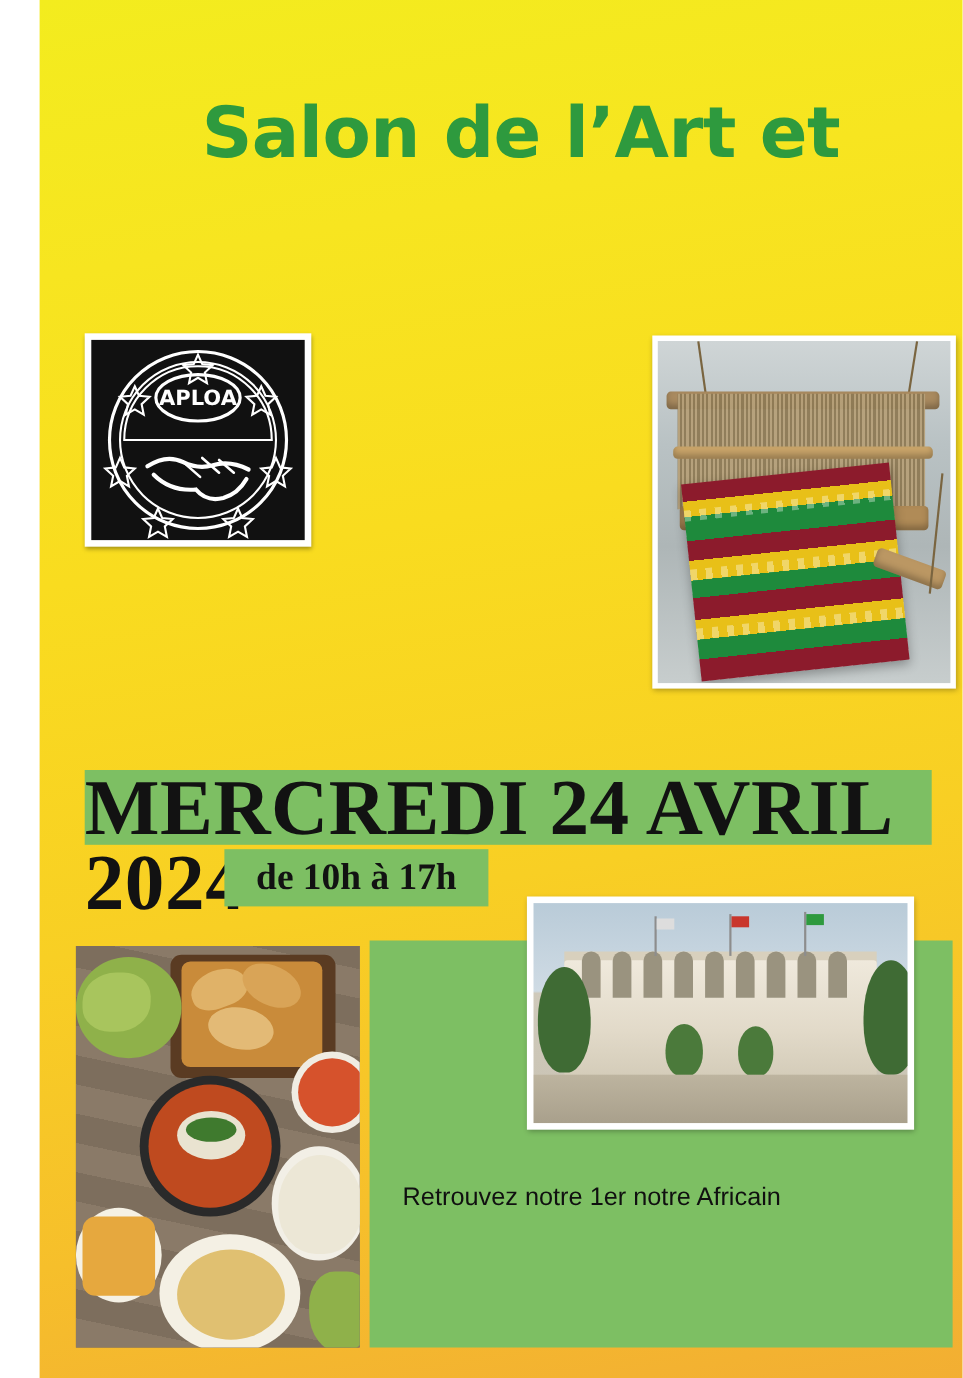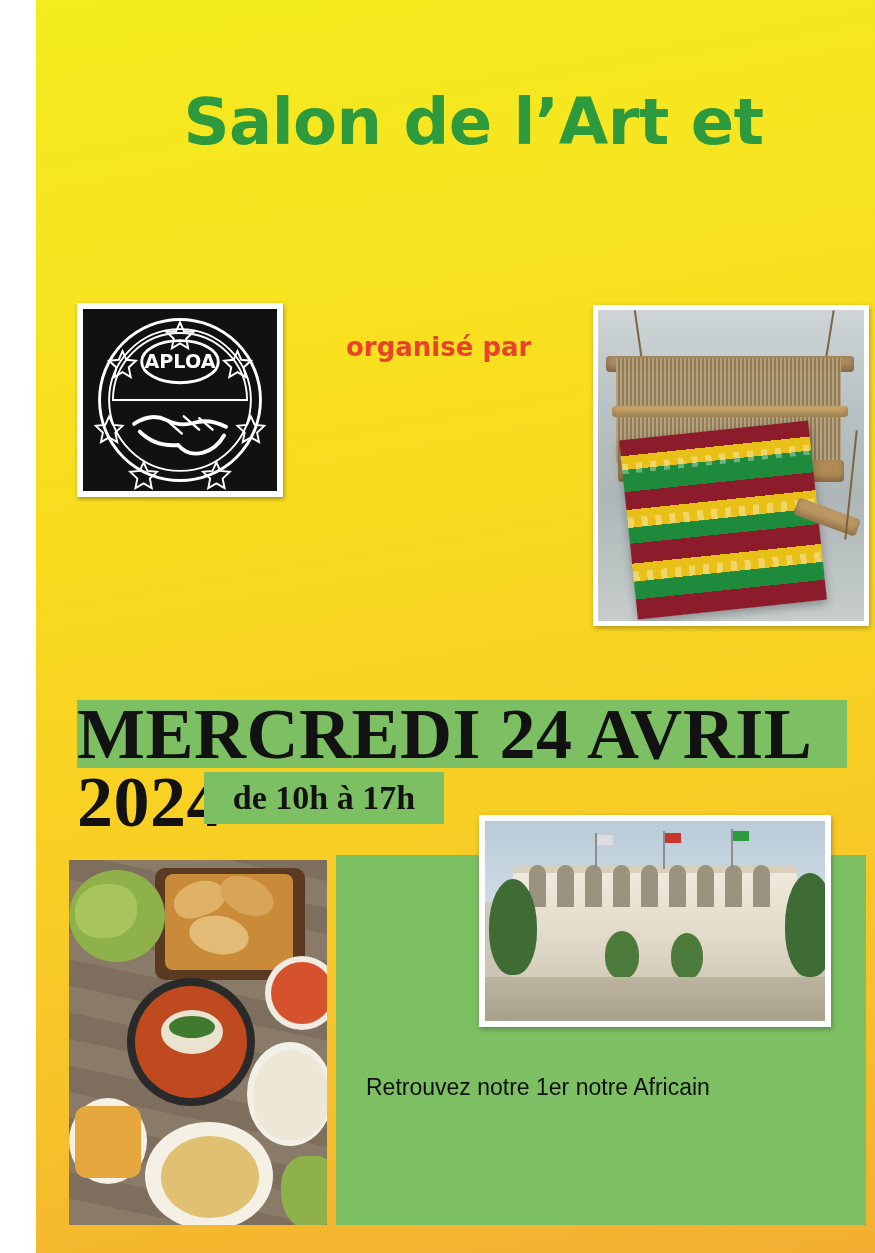--- a/index.html
+++ b/index.html
@@ -286,21 +286,20 @@
           <path d="M26 112 l4 9 10 1 -7.5 7 2 10 -8.5 -5 -8.5 5 2 -10 -7.5 -7 10 -1 z"></path>
           <path d="M174 112 l4 9 10 1 -7.5 7 2 10 -8.5 -5 -8.5 5 2 -10 -7.5 -7 10 -1 z"></path>
           <path d="M62 160 l4 9 10 1 -7.5 7 2 10 -8.5 -5 -8.5 5 2 -10 -7.5 -7 10 -1 z"></path>
           <path d="M138 160 l4 9 10 1 -7.5 7 2 10 -8.5 -5 -8.5 5 2 -10 -7.5 -7 10 -1 z"></path>
         </g>
       </svg>
     </div>
   </div>
 
   <div class="org-block">
-    <div class="org-line l1">organisé par</div>
   </div>
 
 
   <div class="weave-frame">
     <div class="weave-photo">
       <div class="string" style="left:40px; top:0; height:60px; transform:rotate(-8deg);"></div>
       <div class="string" style="left:230px; top:0; height:60px; transform:rotate(9deg);"></div>
       <div class="loom-bar" style="left:8px; top:46px; width:248px; height:16px;"></div>
       <div class="warp"></div>
       <div class="loom-bar" style="left:14px; top:96px; width:236px; height:11px; background:#caa56a;"></div>

